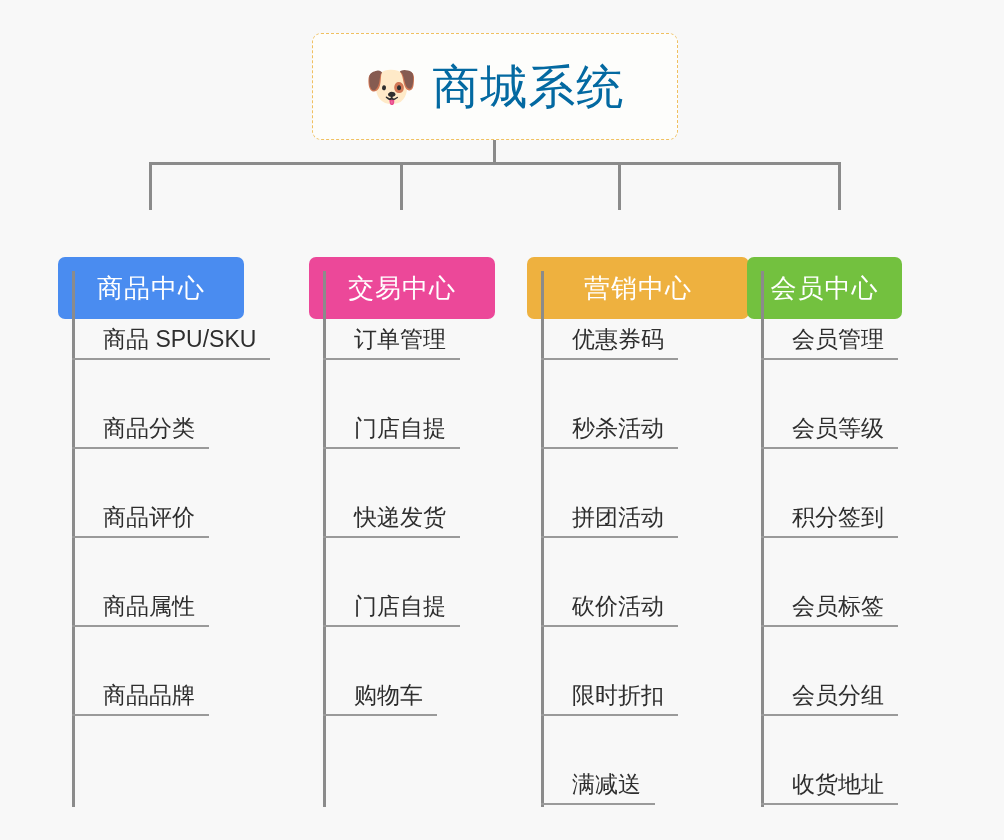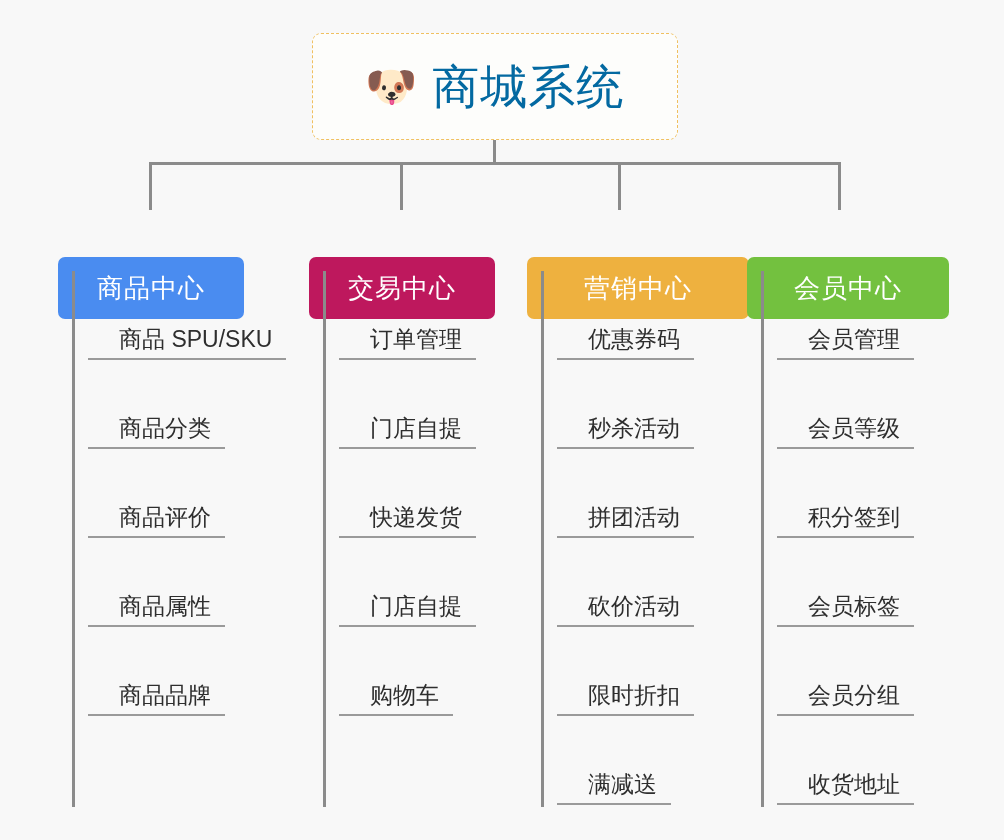--- a/index.html
+++ b/index.html
@@ -80,21 +80,21 @@
   }
   .spine {
     position: absolute;
     width: 3px;
     background: #8b8b8b;
     left: 14px;
     top: 62px;
   }
   .items {
     position: absolute;
-    left: 30px;
+    left: 14px;
     top: 62px;
   }
   .item {
     position: relative;
     height: 89px;
     box-sizing: border-box;
     display: flex;
     align-items: flex-end;
   }
   .item-label {
@@ -144,21 +144,21 @@
       <div class="item">
           <span class="item-label">商品属性</span>
         </div>
       <div class="item">
           <span class="item-label">商品品牌</span>
         </div>
     </div>
   </div>
 
   <div class="column" style="left:309px;">
-    <div class="cat-box" style="width:186px; background:#be185d;">
+    <div class="cat-box" style="width:186px; background:#ec4899;">
       <span>交易中心</span>
     </div>
     <div class="spine" style="height:536px;"></div>
     <div class="items">
       <div class="item">
           <span class="item-label">订单管理</span>
         </div>
       <div class="item">
           <span class="item-label">门店自提</span>
         </div>
@@ -195,21 +195,21 @@
       <div class="item">
           <span class="item-label">限时折扣</span>
         </div>
       <div class="item">
           <span class="item-label">满减送</span>
         </div>
     </div>
   </div>
 
   <div class="column" style="left:747px;">
-    <div class="cat-box" style="width:202px; background:#73c13f;">
+    <div class="cat-box" style="width:155px; background:#73c13f;">
       <span>会员中心</span>
     </div>
     <div class="spine" style="height:536px;"></div>
     <div class="items">
       <div class="item">
           <span class="item-label">会员管理</span>
         </div>
       <div class="item">
           <span class="item-label">会员等级</span>
         </div>

